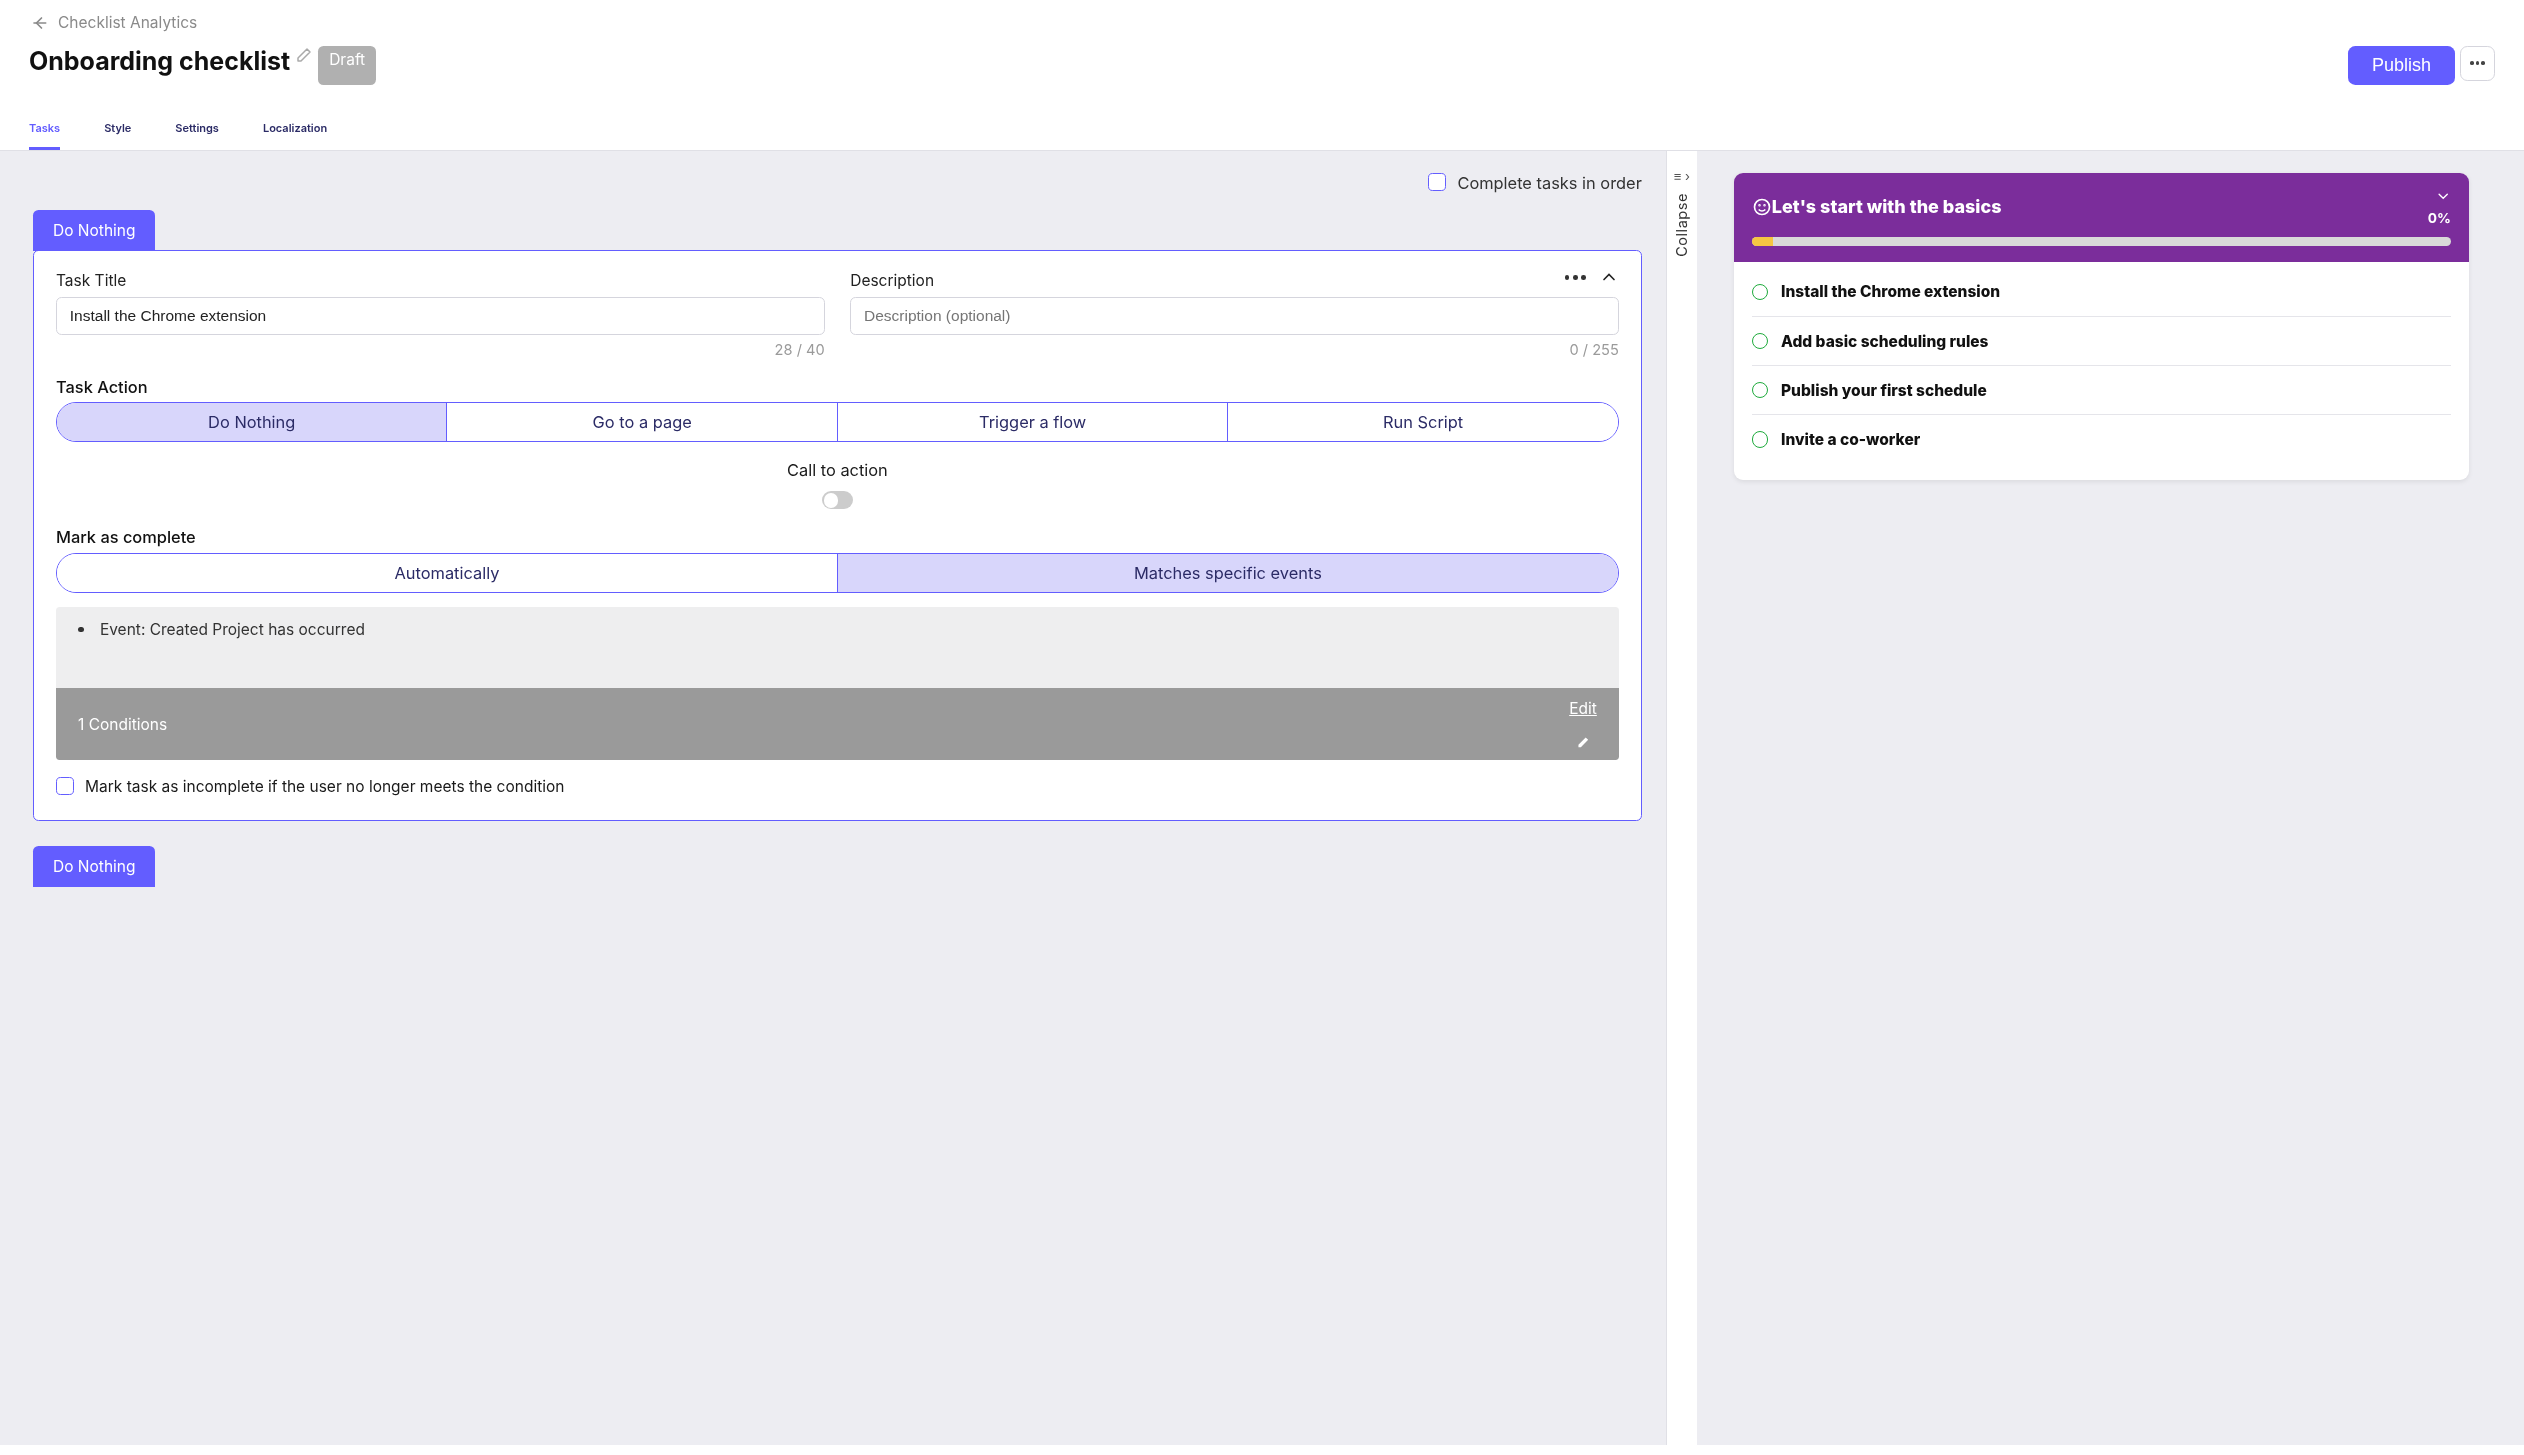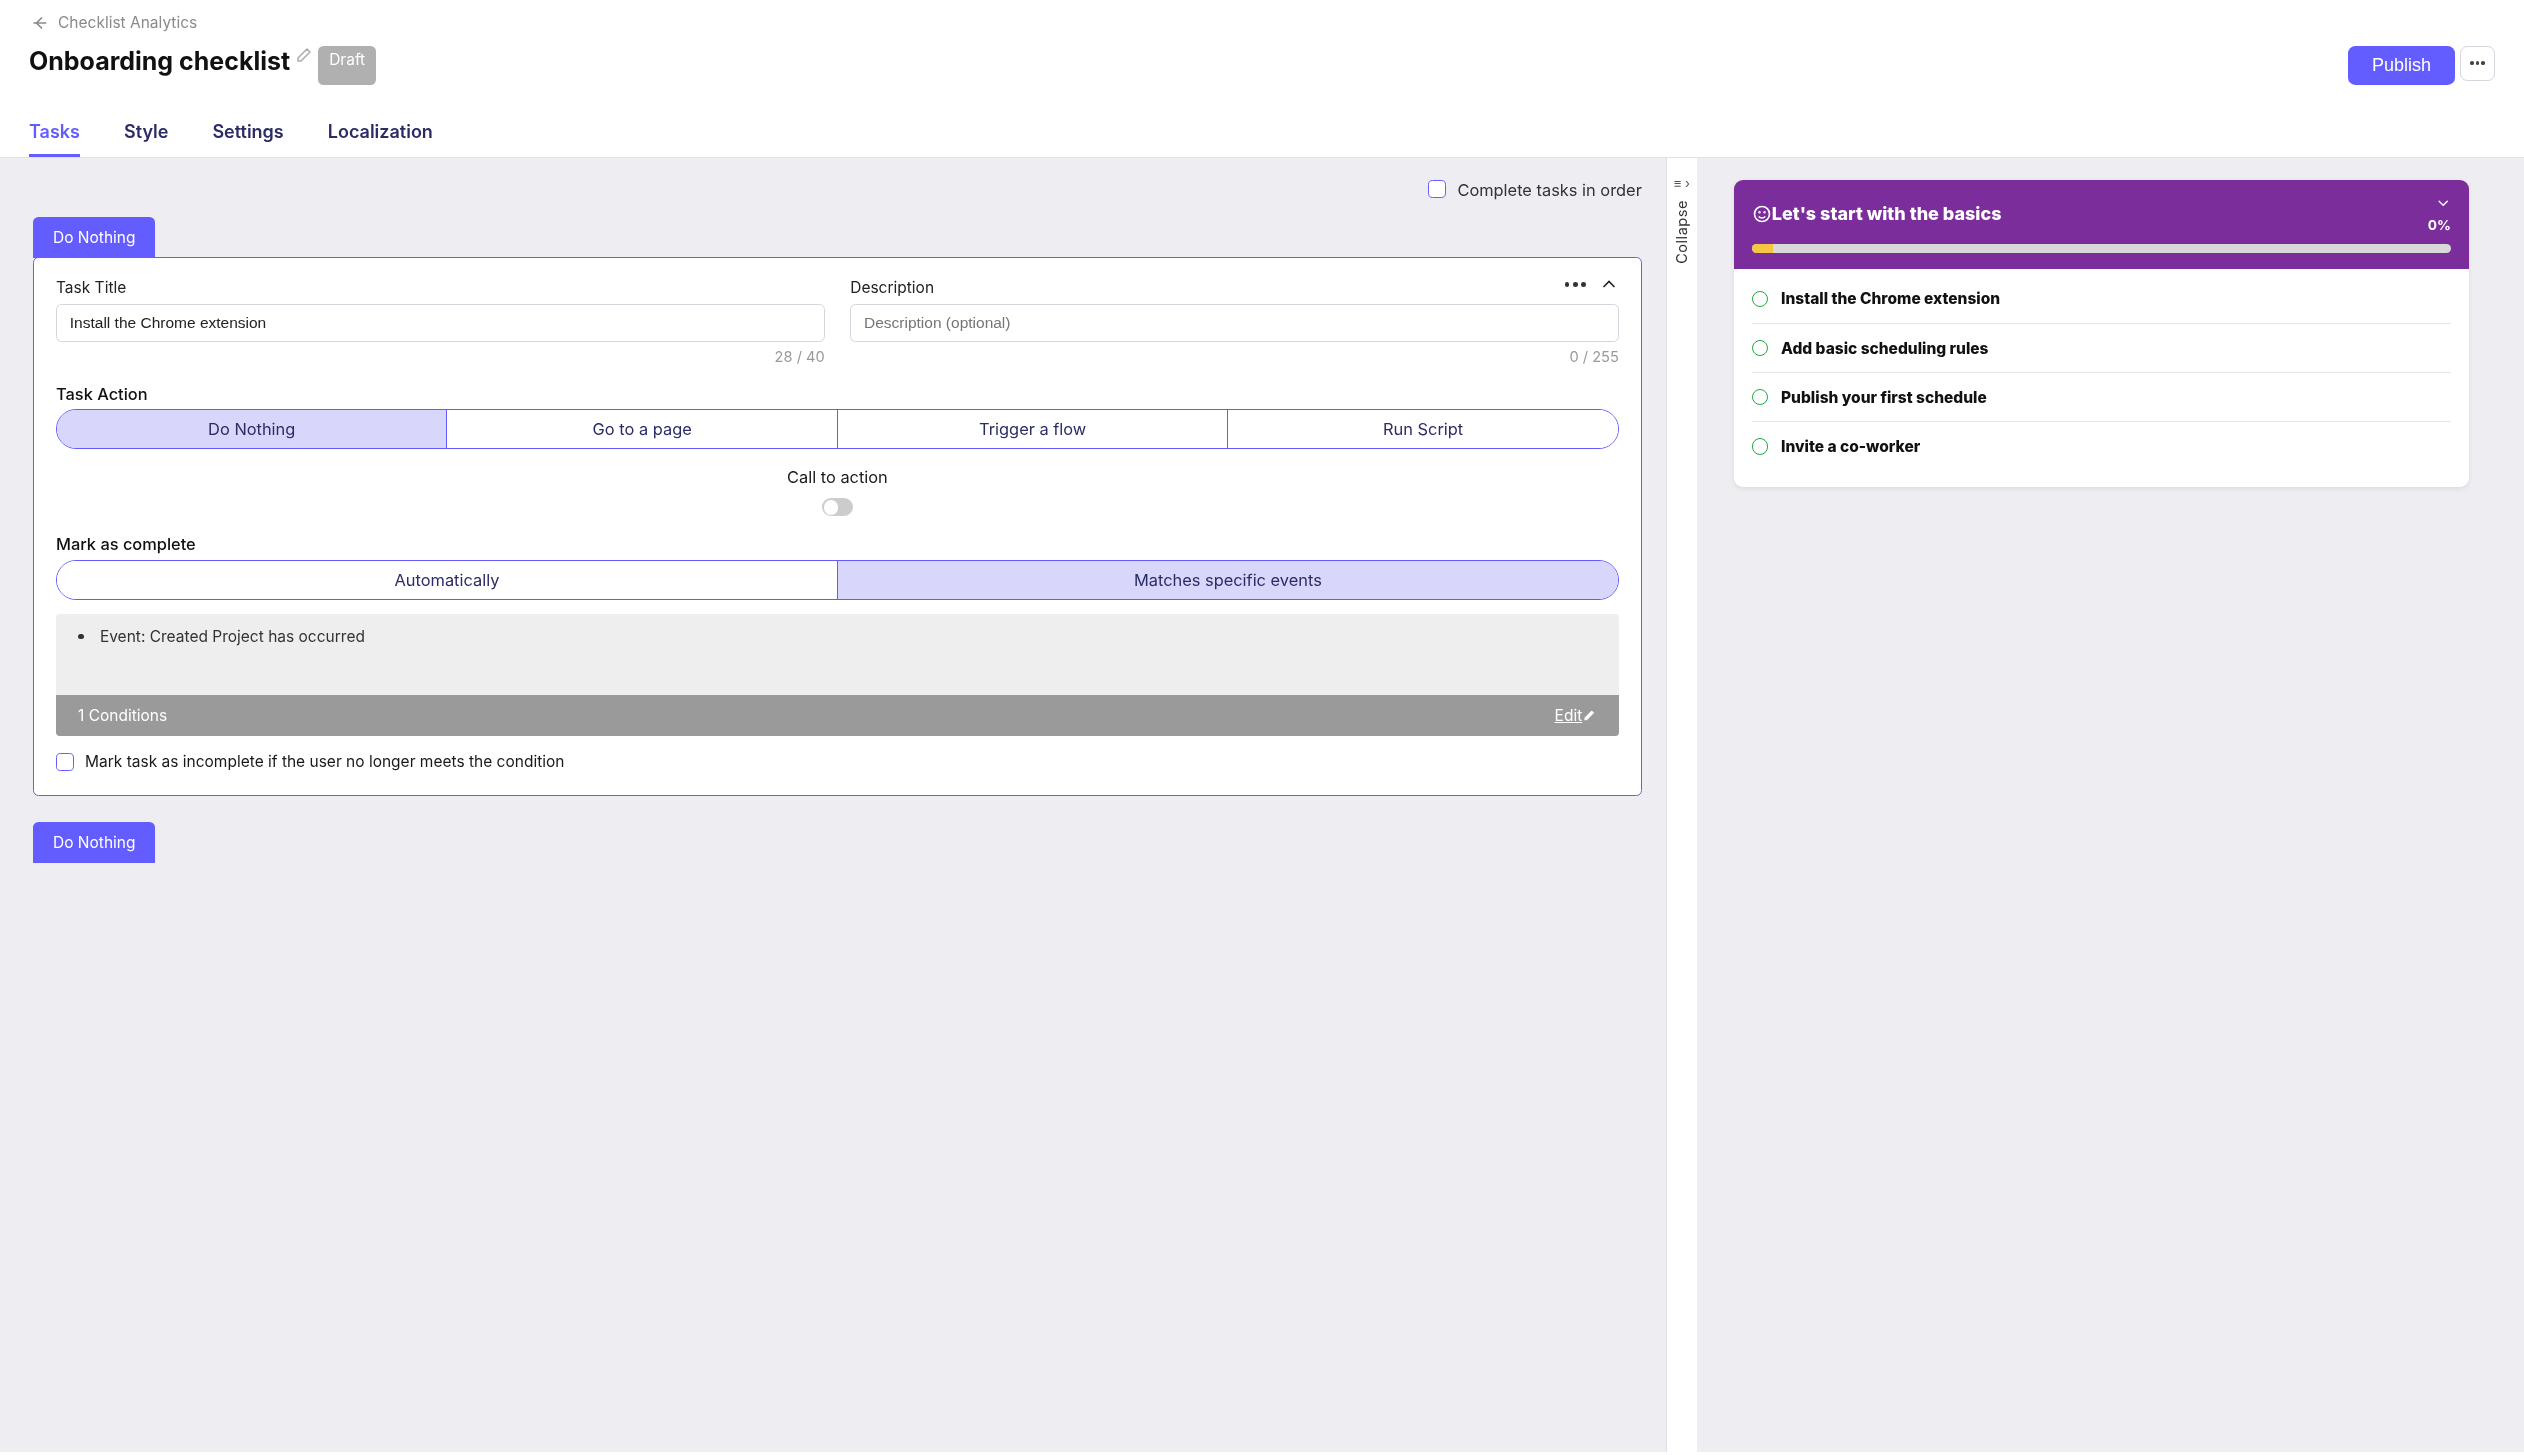--- a/index.html
+++ b/index.html
@@ -22,21 +22,21 @@
   .title-row{display:flex;gap:5px;}
   .page-title{font-size:25px;font-weight:700;color:#111;}
   .pencil{width:18px;height:18px;stroke:#aaa;fill:none;cursor:pointer;}
   .draft-badge{background:#b0b0b0;color:#fff;border-radius:5.5px;padding:4.6px 11px;font-size:15.5px;}
   .spacer{flex:1}
   .publish-btn{background:var(--purple);color:#fff;border:none;border-radius:7.3px;padding:9px 24px;font-size:18px;cursor:pointer;}
   .more-btn{border:0.9px solid #d5d5dd;background:#fff;border-radius:7.3px;width:35px;height:35px;display:flex;align-items:center;justify-content:center;cursor:pointer;}
   .dot{width:3.7px;height:3.7px;border-radius:50%;background:#444;margin:0 0.9px;}
   
   .tabs-row{display:flex;gap:44px;padding:0 29px;margin-top:27px;border-bottom:0.9px solid var(--gray-border);}
-  .tab{font-size:18px;color:var(--purple-darktext);font-weight:600;padding:9px 0 12.8px 0;cursor:pointer;border-bottom:3.7px solid transparent;}
+  .tab{font-size:11px;color:var(--purple-darktext);font-weight:600;padding:9px 0 12.8px 0;cursor:pointer;border-bottom:3.7px solid transparent;}
   .tab.active{color:var(--purple);border-bottom-color:var(--purple);}
   
   .main{display:flex;background:var(--gray-bg);min-height:calc(100vh - 161px);}
   .editor-col{flex:0 0 66%;padding:22px 24px 37px 33px;overflow:auto;position:relative;}
   .editor-col::after{content:"";position:absolute;top:12.8px;right:-7.3px;width:7.3px;height:calc(100% - 25.6px);background:#bbbdc3;border-radius:3.7px;}
   .collapse-col{flex:0 0 31px;background:#fff;border-left:0.9px solid var(--gray-border);display:flex;flex-direction:column;align-items:center;padding-top:18px;}
   .collapse-col .glyph{font-size:12.8px;color:#555;}
   .collapse-col .vertical{writing-mode:vertical-rl;transform:rotate(180deg);font-size:14.6px;color:#333;margin-top:9px;letter-spacing:0.5px;}
   .preview-col{flex:1;padding:22px 55px 37px 37px;}
   
@@ -63,21 +63,21 @@
   .section-label{font-size:16.4px;color:#111;margin-top:18px;margin-bottom:3.7px;font-weight:500;}
   
   .toggle-row{display:flex;align-items:center;gap:11px;margin-top:18px;flex-direction:column;}
   .switch{width:31px;height:18px;border-radius:9px;background:#ccc;position:relative;cursor:pointer;}
   .switch::after{content:"";position:absolute;left:1.8px;top:1.8px;width:14.6px;height:14.6px;border-radius:50%;background:#fff;}
   
   .conds{margin-top:14.6px;background:#eeeeef;border-radius:3.7px;overflow:hidden;}
   .cond-top{padding:12.8px 22px;display:flex;align-items:center;gap:16.4px;color:#333;font-size:15.5px;}
   .bullet{width:5.5px;height:5.5px;border-radius:50%;background:#333;}
   .cond-bottom{background:#9a9a9a;color:#fff;padding:11px 22px;display:flex;align-items:center;justify-content:space-between;font-size:15.5px;margin-top:36px;}
-  .edit-link{text-decoration:underline;display:flex;align-items:center;gap:0;cursor:pointer;}
+  .edit-link{text-decoration:underline;display:flex;align-items:center;gap:17px;cursor:pointer;flex-direction:column;}
   .edit-link svg{width:14.6px;height:14.6px;fill:#fff;}
   .inl{display:flex;align-items:center;gap:11px;margin-top:16.4px;font-size:15.5px;}
   
   .tasktab2{display:inline-block;background:var(--purple);color:#fff;border-radius:5.5px 5.5px 0 0;padding:11px 20px;font-size:15.5px;margin-top:25.6px;}
   
   .widget{background:#fff;border-radius:9px;overflow:hidden;box-shadow:0 1.8px 5.5px rgba(0,0,0,.08);}
   .whead{background:var(--brand-purple);color:#fff;padding:14.6px 18px 16.4px 18px;}
   .whead-top{display:flex;align-items:center;justify-content:space-between;}
   .whead-left{display:flex;align-items:center;}
   .whead-title{font-size:18px;font-weight:800;}

